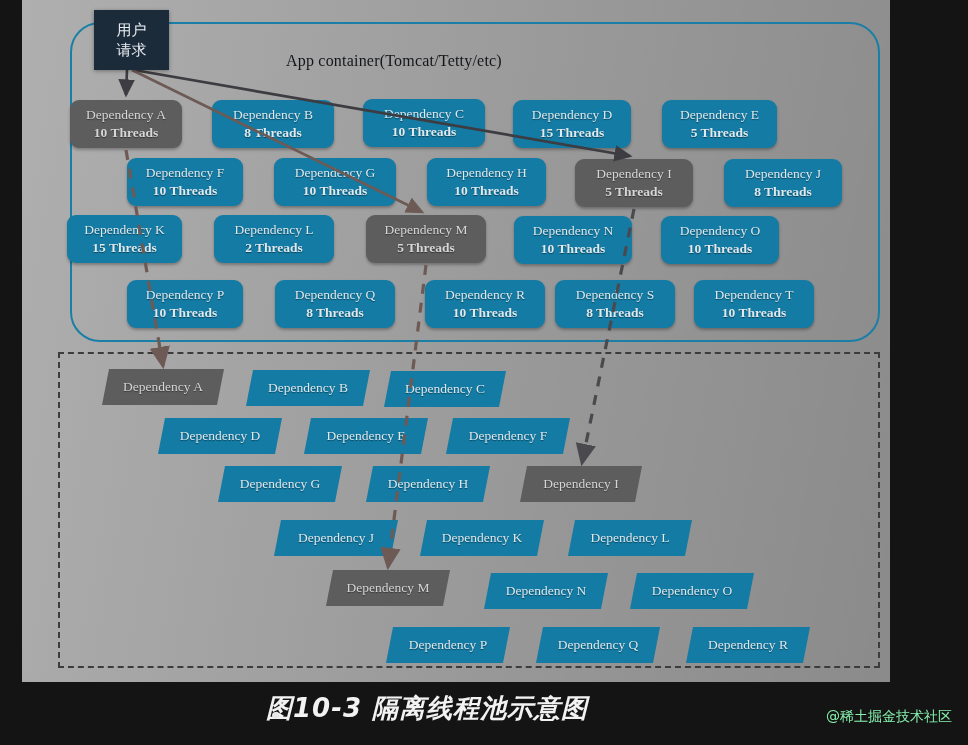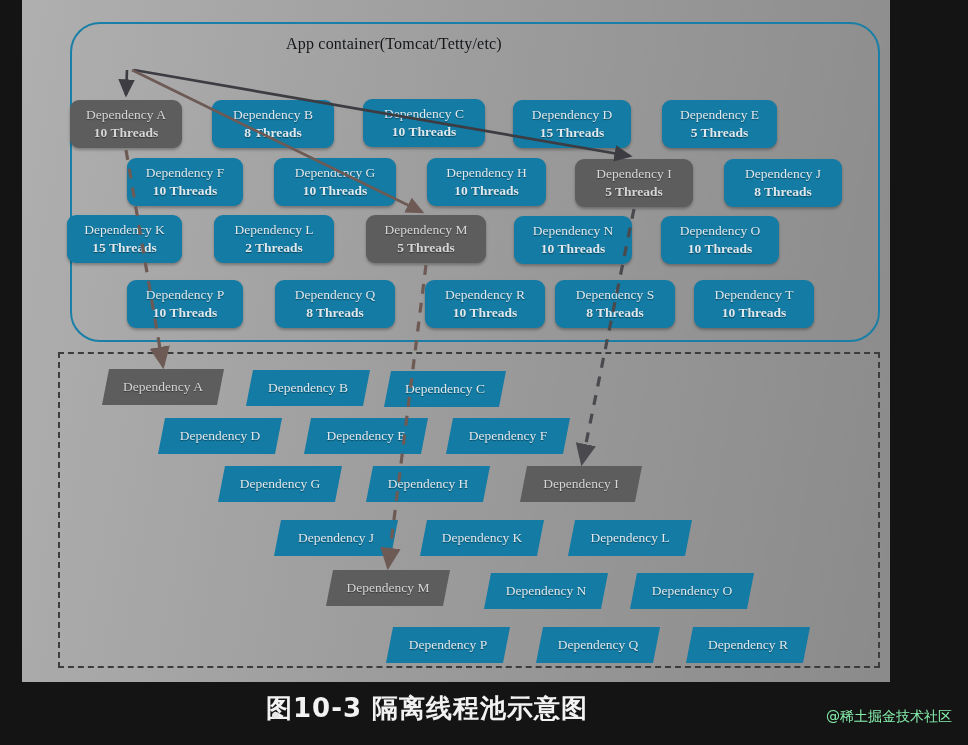--- a/index.html
+++ b/index.html
@@ -23,21 +23,21 @@
     pointer-events:none;
   }
 
   
   .app-frame{
     position:absolute;left:48px;top:22px;width:810px;height:320px;
     border:2px solid #1a7fa6;border-radius:30px;
     box-sizing:border-box;
   }
   .app-title{
-    position:absolute;left:264px;top:35px;
+    position:absolute;left:264px;top:52px;
     font-size:16px;color:#14161a;letter-spacing:.2px;
     white-space:nowrap;
   }
 
   
   .user-req{
     position:absolute;left:72px;top:10px;width:75px;height:60px;
     background:#1c2b3a;color:#e9eef3;
     display:flex;flex-direction:column;align-items:center;justify-content:center;
     font-size:15px;line-height:1.35;
@@ -95,21 +95,21 @@
   #side-label-top{left:868px;top:90px;}
   #side-label-bottom{left:868px;top:455px;}
 
   
   #arrows{position:absolute;left:0;top:0;width:868px;height:682px;z-index:5;pointer-events:none;}
 
   
   .caption{
     position:absolute;left:0;top:682px;width:968px;height:52px;
     background:#141414;
-    display:flex;align-items:center;
+    display:flex;align-items:center;font-style:italic;
   }
   .cap-text{
     margin-left:266px;
     color:#f2f2f2;
     font-family:"DejaVu Sans", sans-serif;
     font-size:26px;font-weight:bold;
     letter-spacing:1px;
     white-space:nowrap;
   }
   .cap-bullet{
@@ -127,20 +127,24 @@
 </head>
 <body>
 
 <div id="stage">
 
   <div class="photo">
 
     <div class="app-frame"></div>
     <div class="app-title">App container(Tomcat/Tetty/etc)</div>
 
+    <div class="user-req">
+      <span>用户</span>
+      <span>请求</span>
+    </div>
 
     <div class="dep gray" style="left:48px;top:100px;width:112px;height:48px;">
       <span class="nm">Dependency A</span>
       <span class="th">10 Threads</span>
     </div>
     <div class="dep blue" style="left:190px;top:100px;width:122px;height:48px;">
       <span class="nm">Dependency B</span>
       <span class="th">8 Threads</span>
     </div>
     <div class="dep blue" style="left:341px;top:99px;width:122px;height:48px;">

